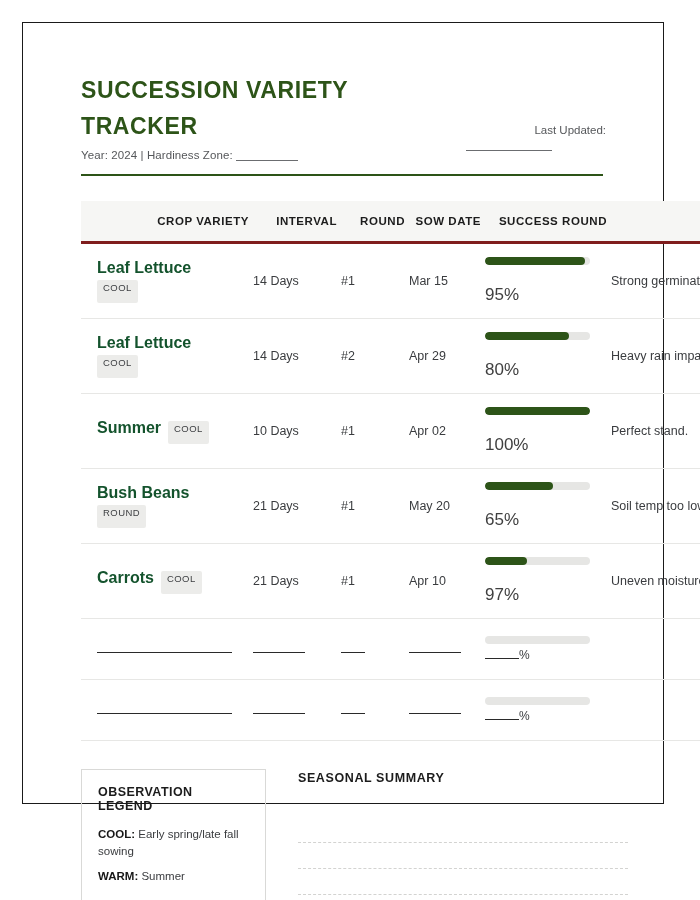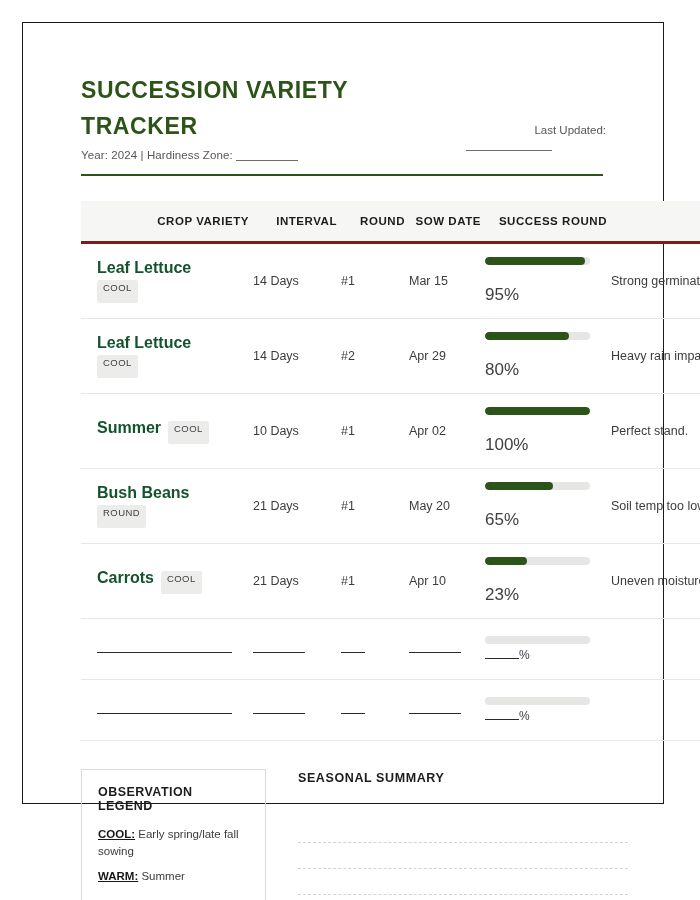--- a/index.html
+++ b/index.html
@@ -201,21 +201,21 @@
     letter-spacing: 0.45px;
     color: #1c1c1c;
     margin-bottom: 13px;
   }
   .legend-item {
     font-size: 11.5px;
     color: #3a3c3f;
     line-height: 1.42;
     margin-bottom: 9px;
   }
-  .legend-item b { color: #171717; text-decoration: underline; }
+  .legend-item b { color: #171717; }
 
   .summary-box { width: 330px; padding-top: 2px; }
   .summary-title {
     font-size: 12.5px;
     font-weight: bold;
     letter-spacing: 0.6px;
     color: #1c1c1c;
     margin-bottom: 32px;
   }
   .summary-line {
@@ -319,21 +319,21 @@
           </tr>
           <tr>
             <td class="crop-inline"><span class="crop-name">Carrots</span><span class="tag">COOL</span></td>
             <td>21 Days</td>
             <td>#1</td>
             <td>Apr 10</td>
             <td class="rate-cell">
               <div class="bar-track">
                 <div class="bar-fill" style="width:40%"></div>
               </div>
-              <div class="rate-label">23%</div>
+              <div class="rate-label">97%</div>
             </td>
             <td class="notes-cell">Uneven moisture.</td>
           </tr>
           <tr class="blank-rate-row">
             <td><span class="blank-line bl-crop"></span></td>
             <td><span class="blank-line bl-interval"></span></td>
             <td><span class="blank-line bl-round"></span></td>
             <td><span class="blank-line bl-sow"></span></td>
             <td class="rate-cell">
               <div class="bar-track"></div>

